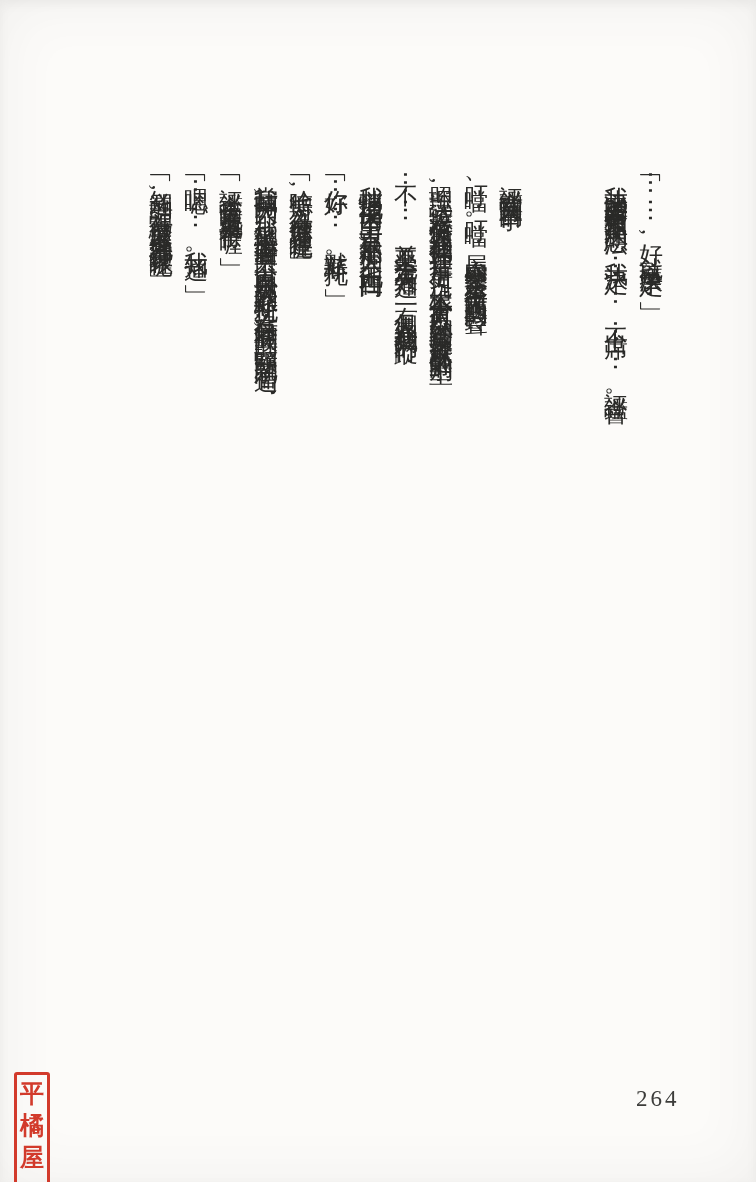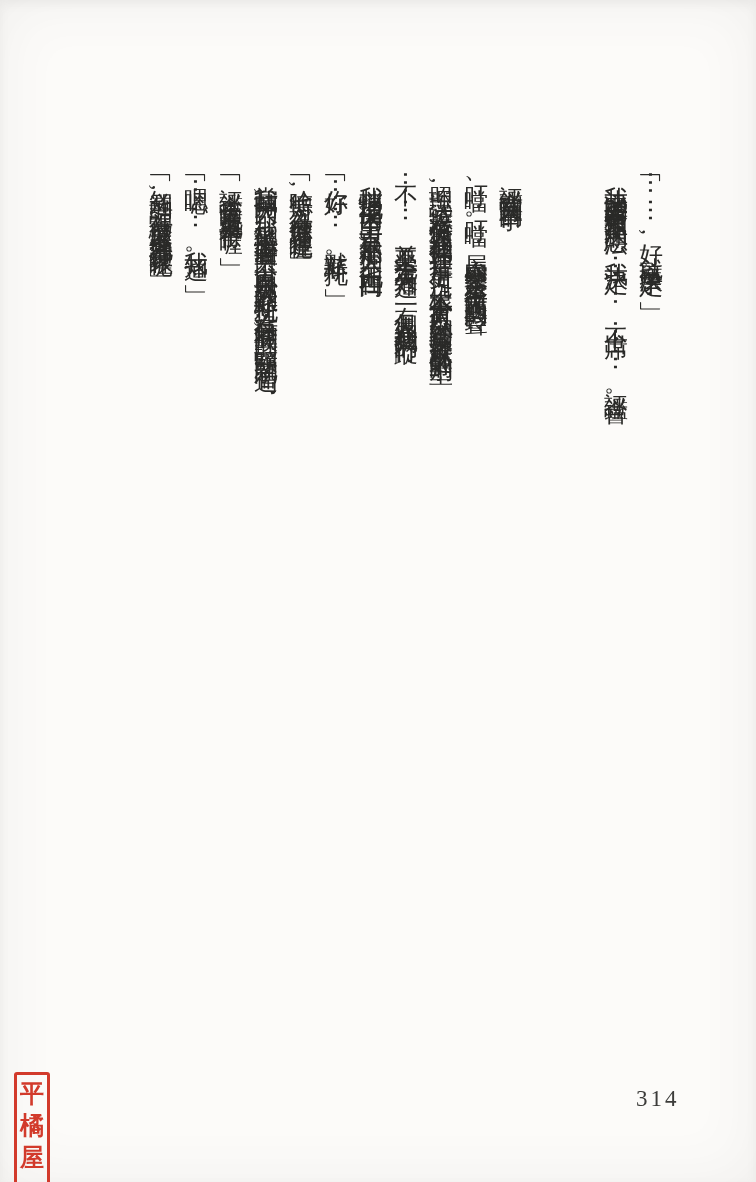--- a/index.html
+++ b/index.html
@@ -78,21 +78,21 @@
         <p>我悄悄地從屋內望了出去,果然是那個人,他正在門口。</p>
         <p>「你好⋯⋯默菲斯托。」</p>
         <p>「哈德斯,為什麼你還在這裡呢?」</p>
         <p>當我打開大門,那位總是臉上掛著面具,不以真面目示人的默菲斯托,沒有任何問候的話,劈頭就問了這句。</p>
         <p>「評鑑會今天晚上就要舉行了喔。」</p>
         <p>「嗯嗯⋯⋯我知道。」</p>
         <p>「知道的話,為什麼還慢吞吞地待在家裡呢?」</p>
       </div>
   </div>
 
-  <div class="page-number">314</div>
+  <div class="page-number">264</div>
 
   <div class="seal">
     <span>平</span>
     <span>橘</span>
     <span>屋</span>
   </div>
 
 </div>
 
 </body></html>

